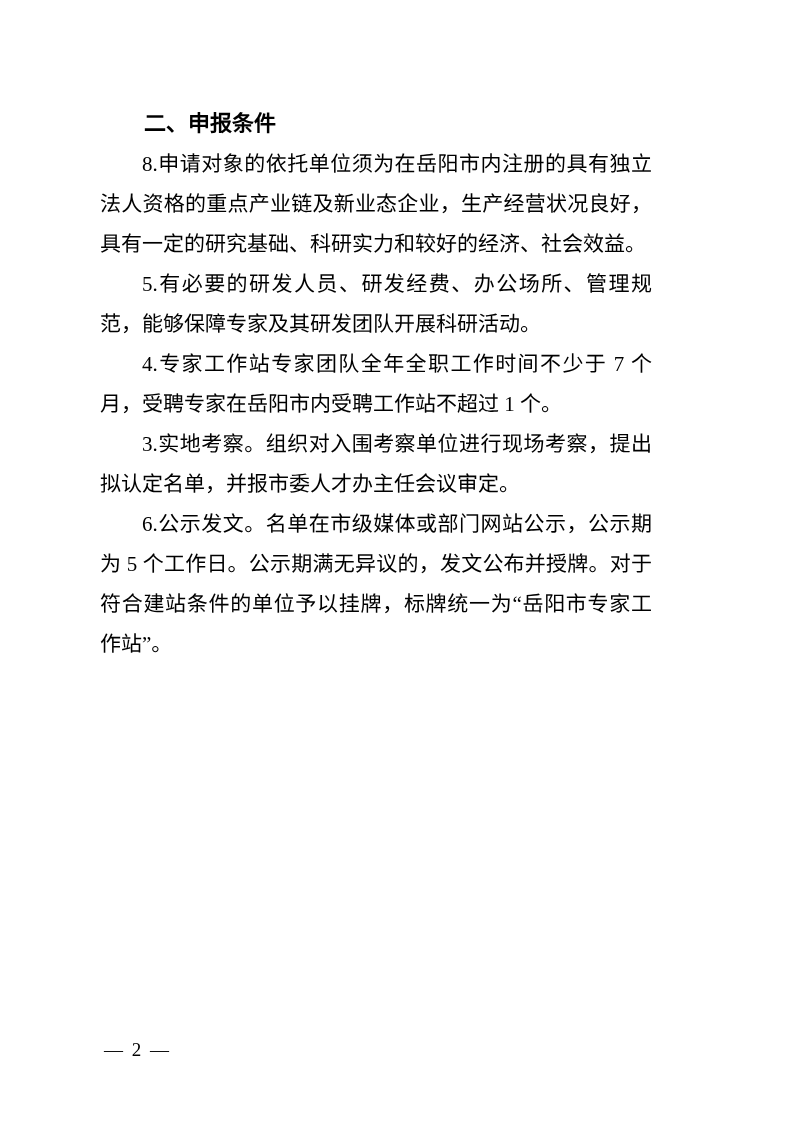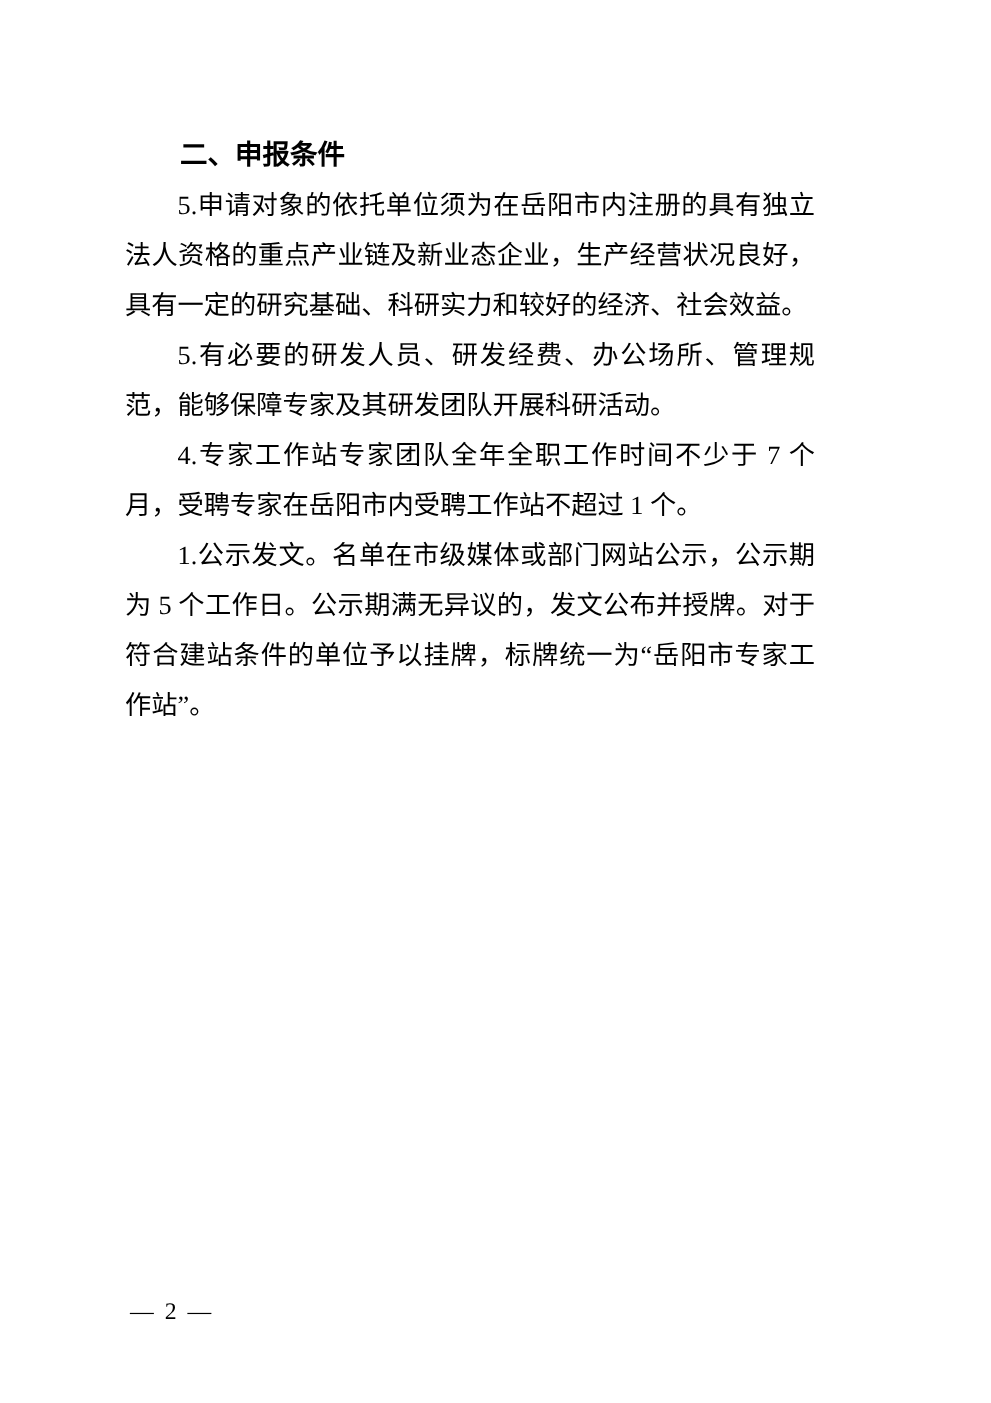--- a/index.html
+++ b/index.html
@@ -52,19 +52,20 @@
       color: #000000;
       letter-spacing: 2px;
     }
   </style>
 </head>
 <body>
 
 <div class="page">
   <main class="content">
     <h2 class="sec-heading">二、申报条件</h2>
-    <p class="para">5.申请对象的依托单位须为在岳阳市内注册的具有独立法人资格的重点产业链及新业态企业，生产经营状况良好，具有一定的研究基础、科研实力和较好的经济、社会效益。</p>
+    <p class="para">8.申请对象的依托单位须为在岳阳市内注册的具有独立法人资格的重点产业链及新业态企业，生产经营状况良好，具有一定的研究基础、科研实力和较好的经济、社会效益。</p>
     <p class="para">5.有必要的研发人员、研发经费、办公场所、管理规范，能够保障专家及其研发团队开展科研活动。</p>
     <p class="para">4.专家工作站专家团队全年全职工作时间不少于 7 个月，受聘专家在岳阳市内受聘工作站不超过 1 个。</p>
-    <p class="para">1.公示发文。名单在市级媒体或部门网站公示，公示期为 5 个工作日。公示期满无异议的，发文公布并授牌。对于符合建站条件的单位予以挂牌，标牌统一为“岳阳市专家工作站”。</p>
+    <p class="para">3.实地考察。组织对入围考察单位进行现场考察，提出拟认定名单，并报市委人才办主任会议审定。</p>
+    <p class="para">6.公示发文。名单在市级媒体或部门网站公示，公示期为 5 个工作日。公示期满无异议的，发文公布并授牌。对于符合建站条件的单位予以挂牌，标牌统一为“岳阳市专家工作站”。</p>
   </main>
   <footer class="page-footer">— 2 —</footer>
 </div>
 
 </body></html>

